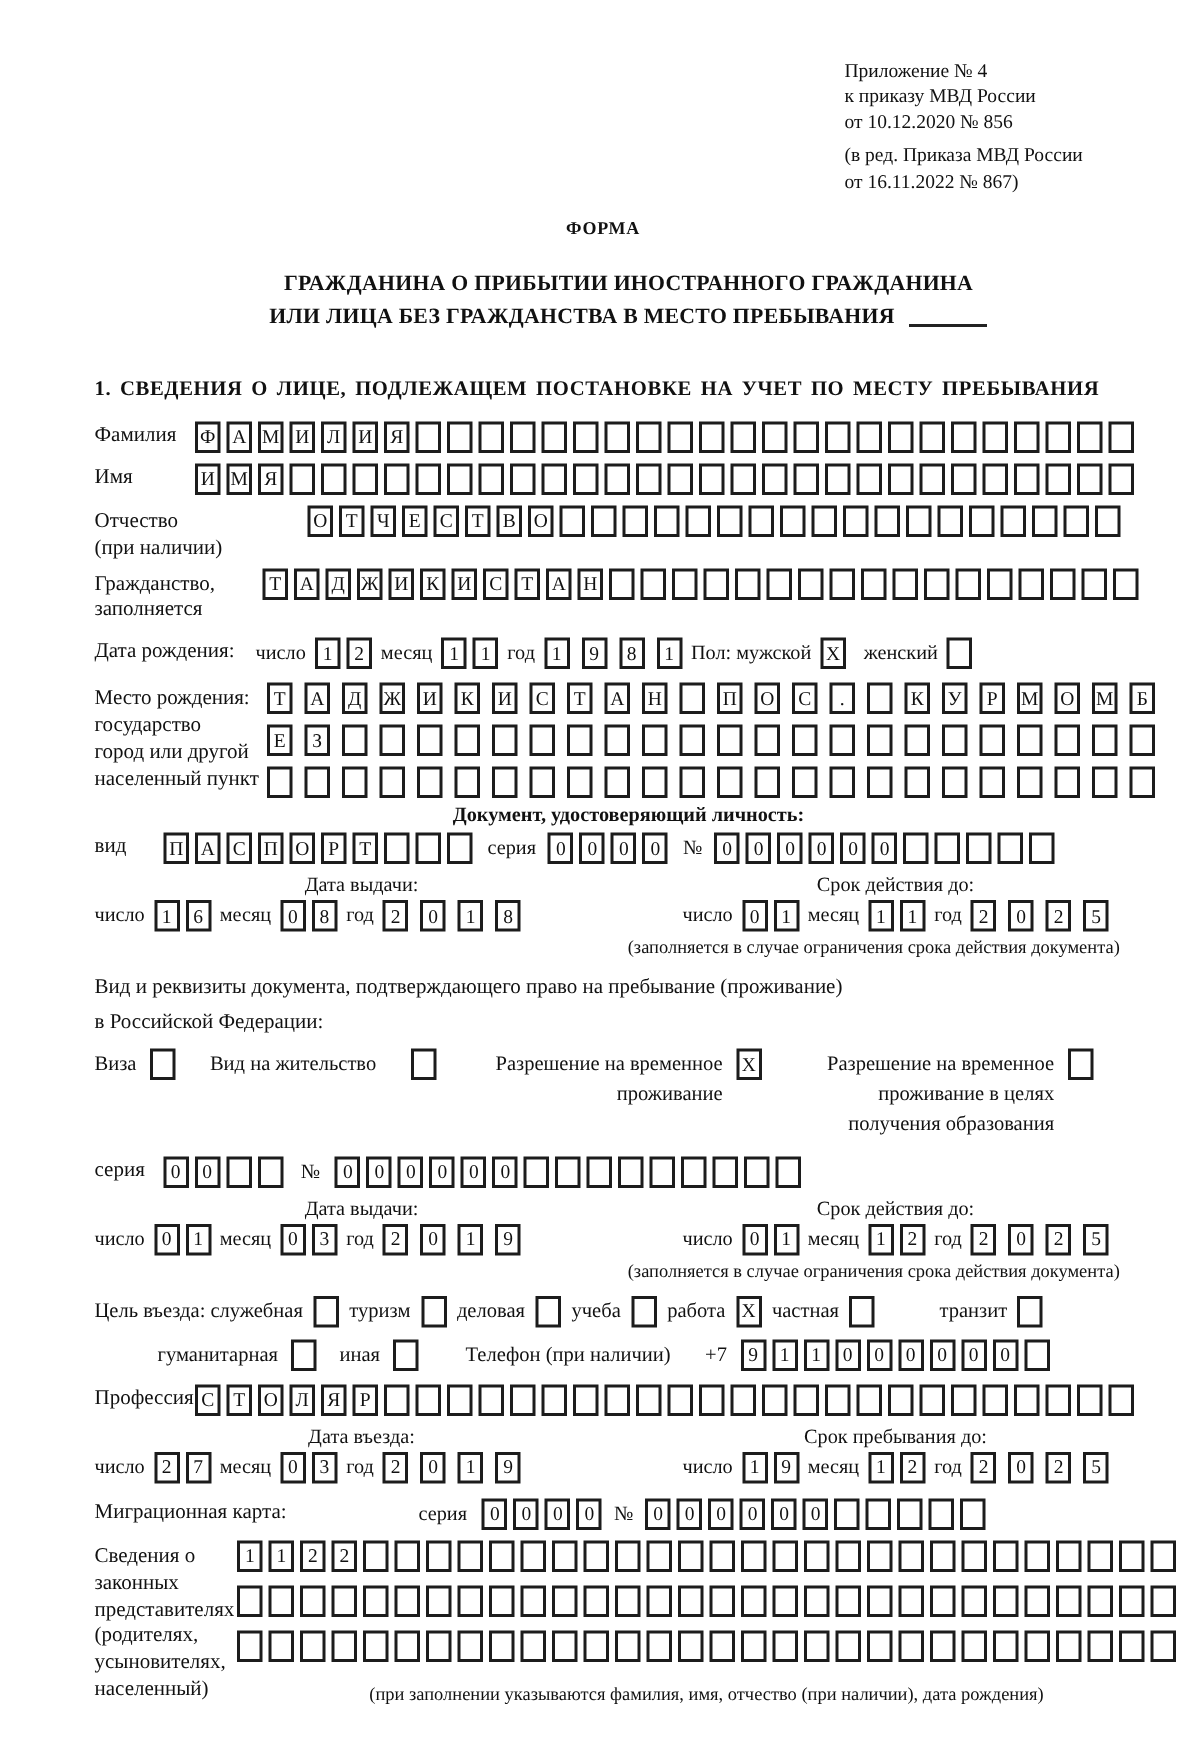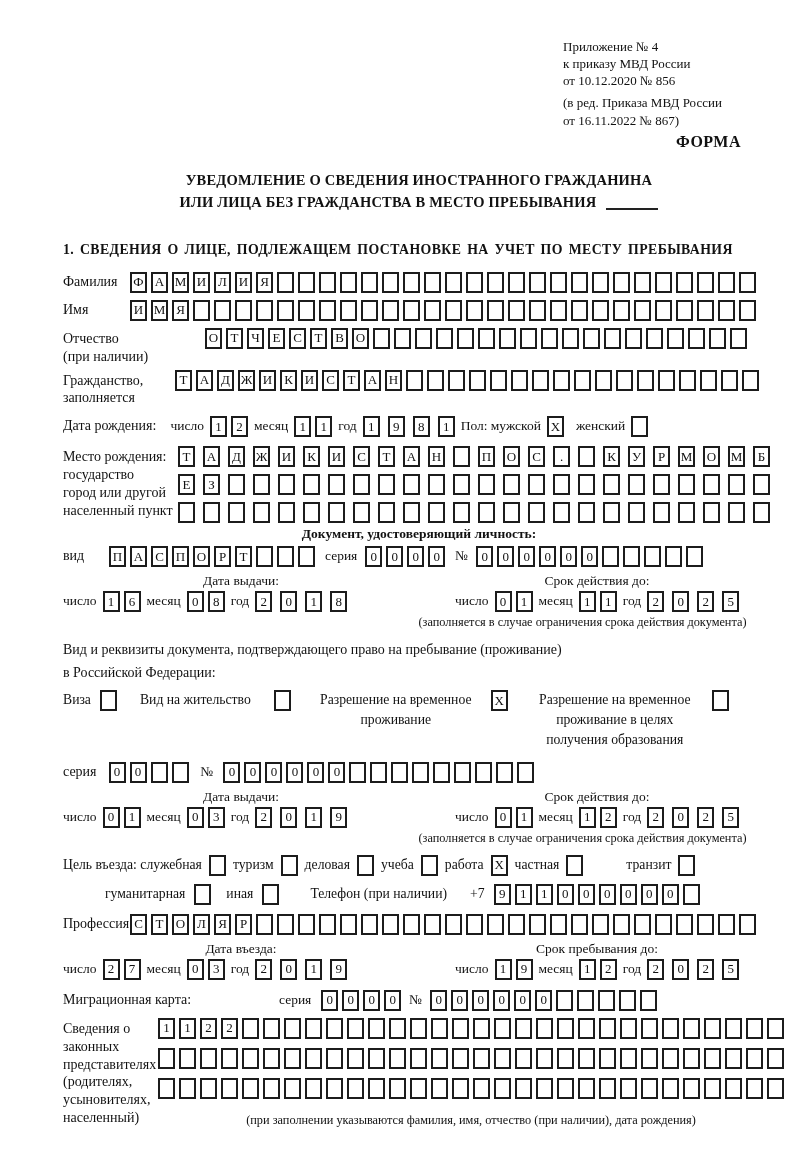--- a/index.html
+++ b/index.html
@@ -3,21 +3,21 @@
 <meta charset="utf-8">
 <style>
   html,body { margin:0; padding:0; background:#fff; }
   .page {
     position:relative; width:800px; height:1163px; background:#fff;
     box-sizing:border-box; padding:38px 25px 0 63px;
     font-family:"Liberation Serif", serif; color:#111; overflow:hidden;
   }
   .hdr-block { width:190px; margin-left:auto; margin-right:22px; font-size:13px; line-height:1.32; }
   .hdr-block .grp2 { margin-top:5px; }
-  .forma { text-align:right; margin-right:34px; font-weight:bold; font-size:16px; margin-top:4px; letter-spacing:.5px; }
+  .forma { text-align:center; margin-right:34px; font-weight:bold; font-size:12px; margin-top:16px; letter-spacing:.5px; }
   .title { text-align:center; font-weight:bold; font-size:14.5px; line-height:1.55; margin-top:18px; letter-spacing:.2px; }
   .blank-line { display:inline-block; width:52px; border-bottom:2.5px solid #222; transform:translateY(3px); margin-left:10px; }
   .sec-heading { font-weight:bold; font-size:13.8px; margin-top:28px; letter-spacing:.4px; word-spacing:2px; }
 
   .frow { display:flex; align-items:flex-start; margin-top:7px; }
   .flabel { font-size:14px; padding-top:2px; white-space:nowrap; }
   .flabel2 { font-size:14px; line-height:1.28; padding-top:2px; }
   .cellrow { display:inline-flex; gap:4px; flex-wrap:nowrap; }
   .cellrow.wide { gap:8px; }
   .cell {
@@ -35,40 +35,40 @@
   .w-guard { width:95px; flex:0 0 95px; }
   .stack { display:flex; flex-direction:column; gap:7px; }
   .dword { font-size:13.5px; margin:2px 6px 0 6px; white-space:nowrap; }
   .dword.first { margin-left:0; }
   .two-col { display:grid; grid-template-columns:356px 1fr; margin-top:6px; }
   .col-center { text-align:center; font-size:13.5px; }
   .dgroup { display:inline-flex; align-items:flex-start; }
   .note-right { margin-left:auto; width:385px; text-align:center; font-size:12.3px; margin-top:3px; }
   .para { font-size:14px; margin-top:9px; line-height:1.6; }
   .opt-row { display:flex; align-items:flex-start; margin-top:6px; font-size:13.7px; gap:9px; }
-  .opt-label-c { text-align:center; line-height:1.45; }
+  .opt-label-c { text-align:right; line-height:1.45; }
 </style>
 </head>
 <body>
 
 <div class="page">
 
   <div class="hdr-block">
     <div>Приложение № 4</div>
     <div>к приказу МВД России</div>
     <div>от 10.12.2020 № 856</div>
     <div class="grp2">
       <div>(в ред. Приказа МВД России</div>
       <div>от 16.11.2022 № 867)</div>
     </div>
   </div>
   <div class="forma">ФОРМА</div>
 
   <div class="title">
-    <div>УВЕДОМЛЕНИЕ О СВЕДЕНИЯ ИНОСТРАННОГО ГРАЖДАНИНА</div>
+    <div>ГРАЖДАНИНА О ПРИБЫТИИ ИНОСТРАННОГО ГРАЖДАНИНА</div>
     <div><span>ИЛИ ЛИЦА БЕЗ ГРАЖДАНСТВА В МЕСТО ПРЕБЫВАНИЯ</span><span class="blank-line"></span></div>
   </div>
 
   <div class="sec-heading">1. СВЕДЕНИЯ О ЛИЦЕ, ПОДЛЕЖАЩЕМ ПОСТАНОВКЕ НА УЧЕТ ПО МЕСТУ ПРЕБЫВАНИЯ</div>
 
   <div class="frow" style="margin-top:14px;">
     <span class="flabel w-surname">Фамилия</span>
     <span class="cellrow">
         <span class="cell">Ф</span>
         <span class="cell">А</span>

